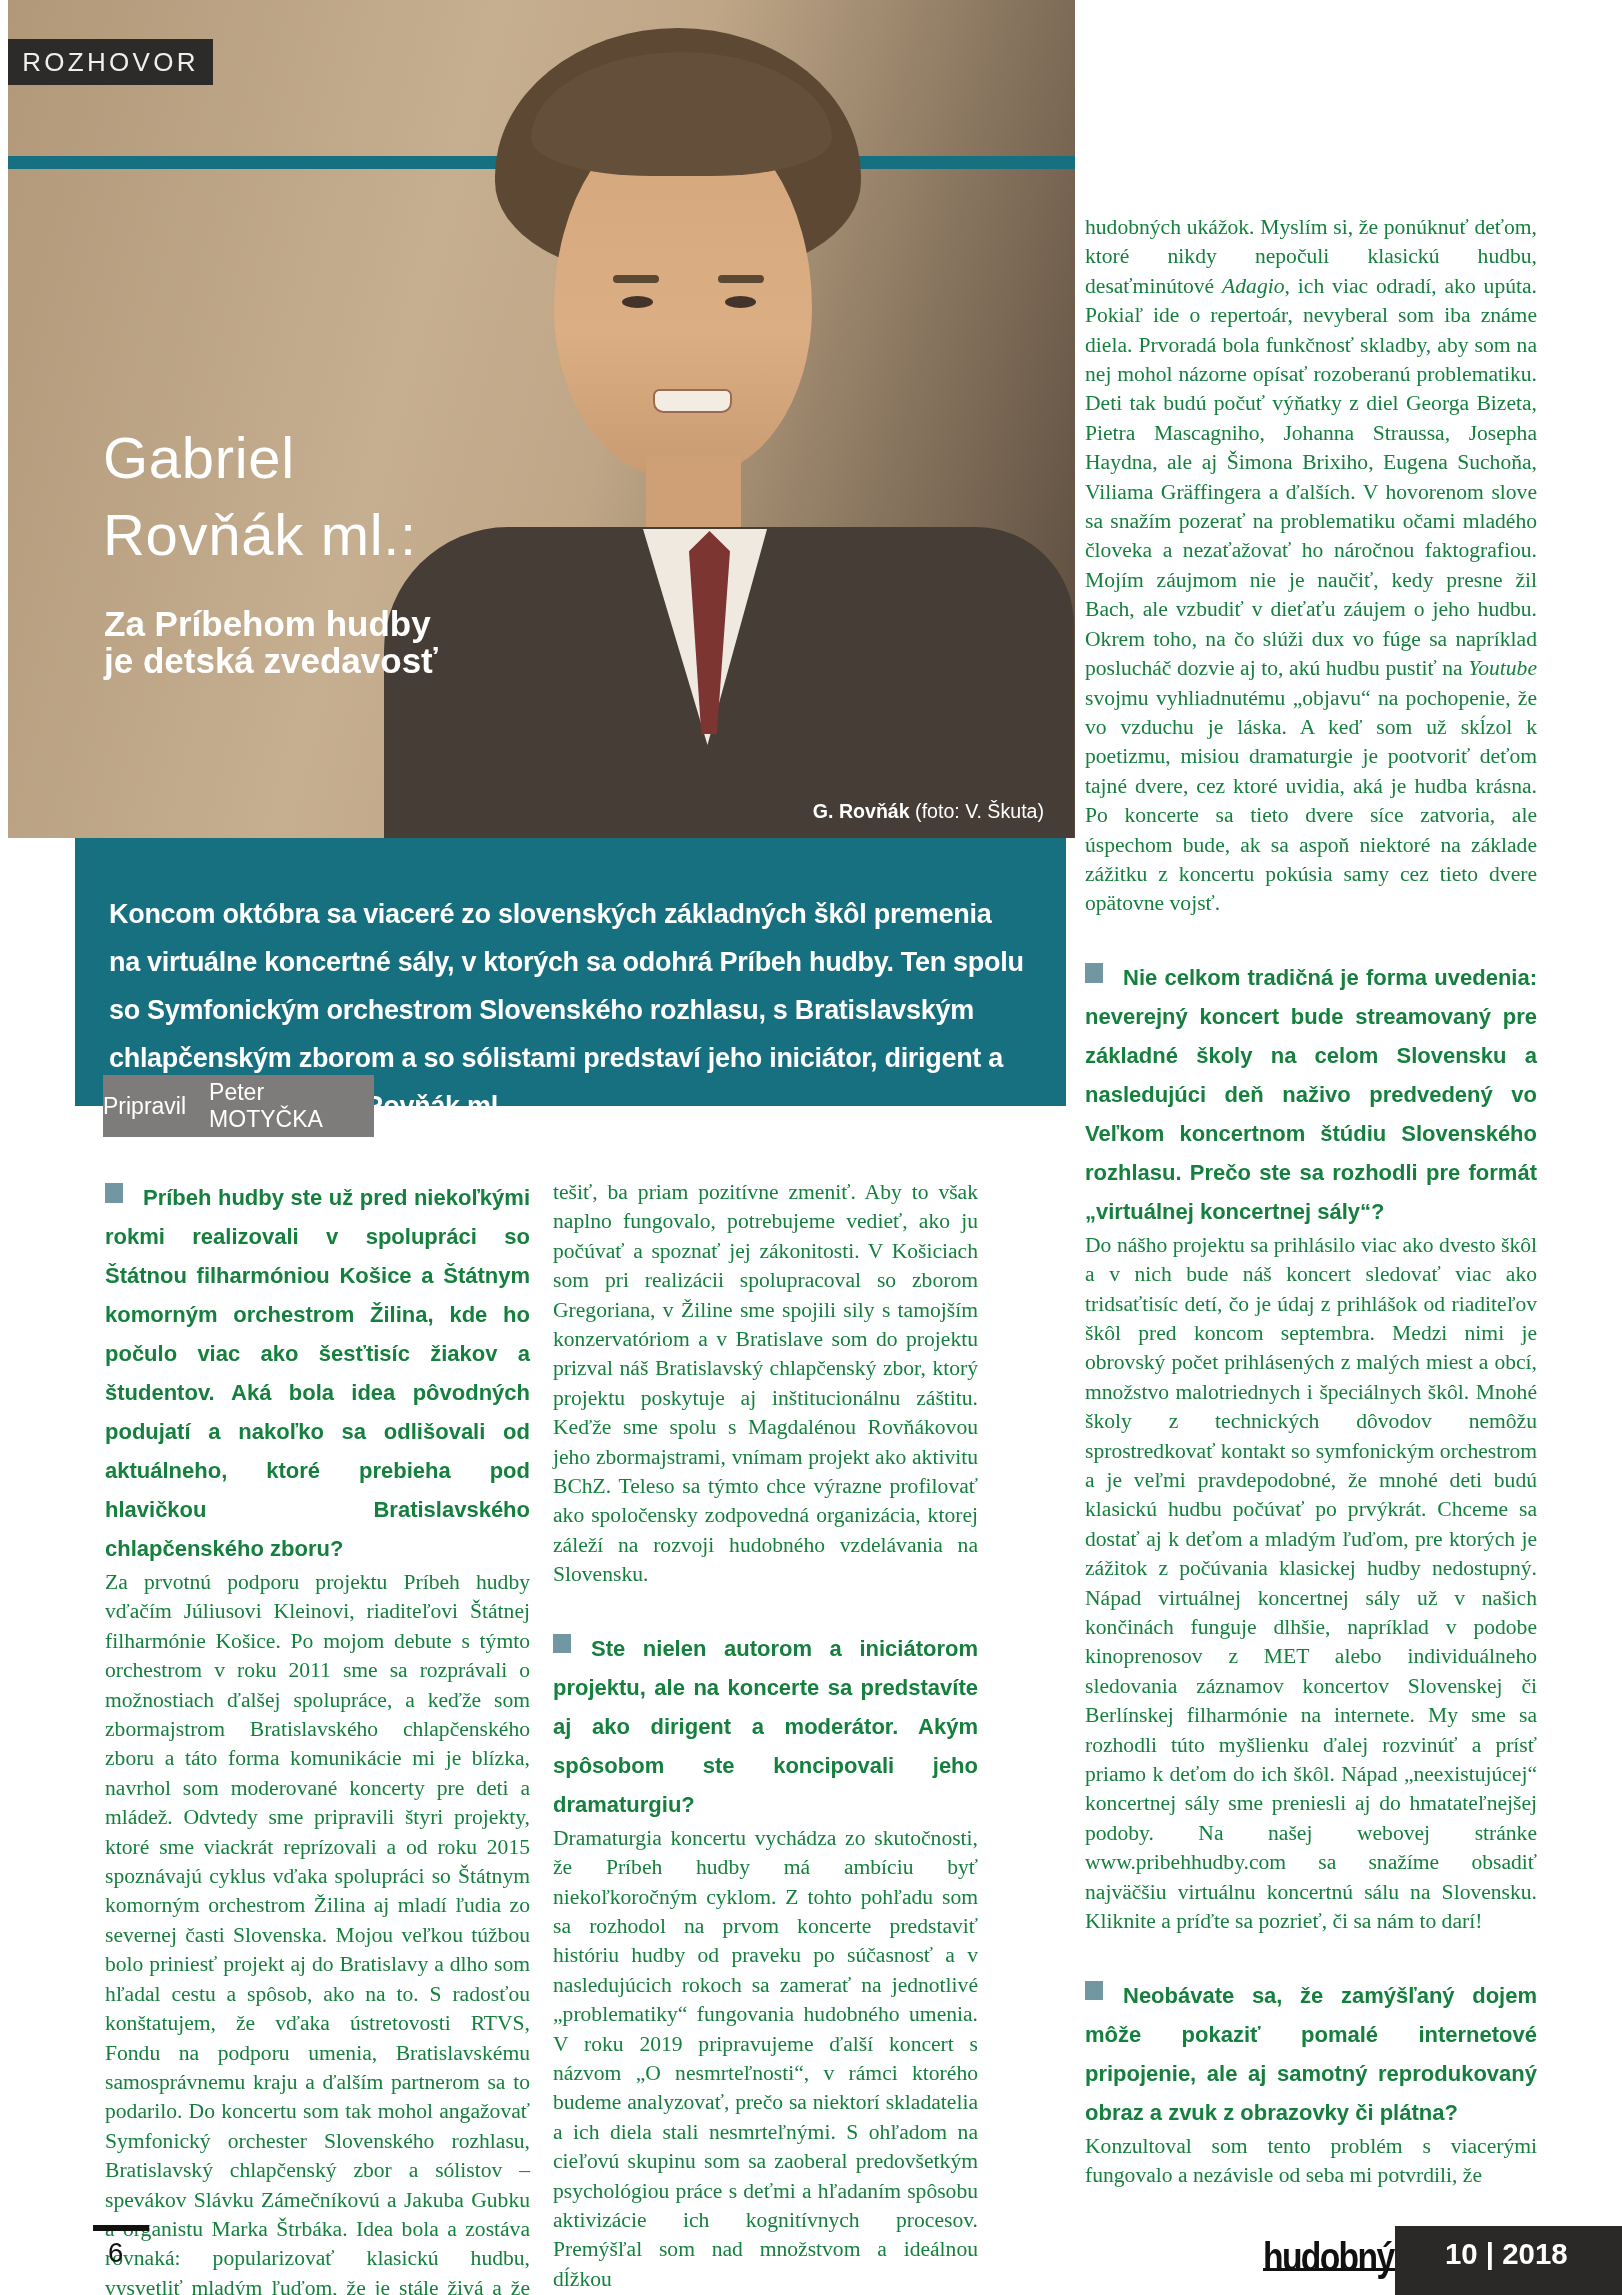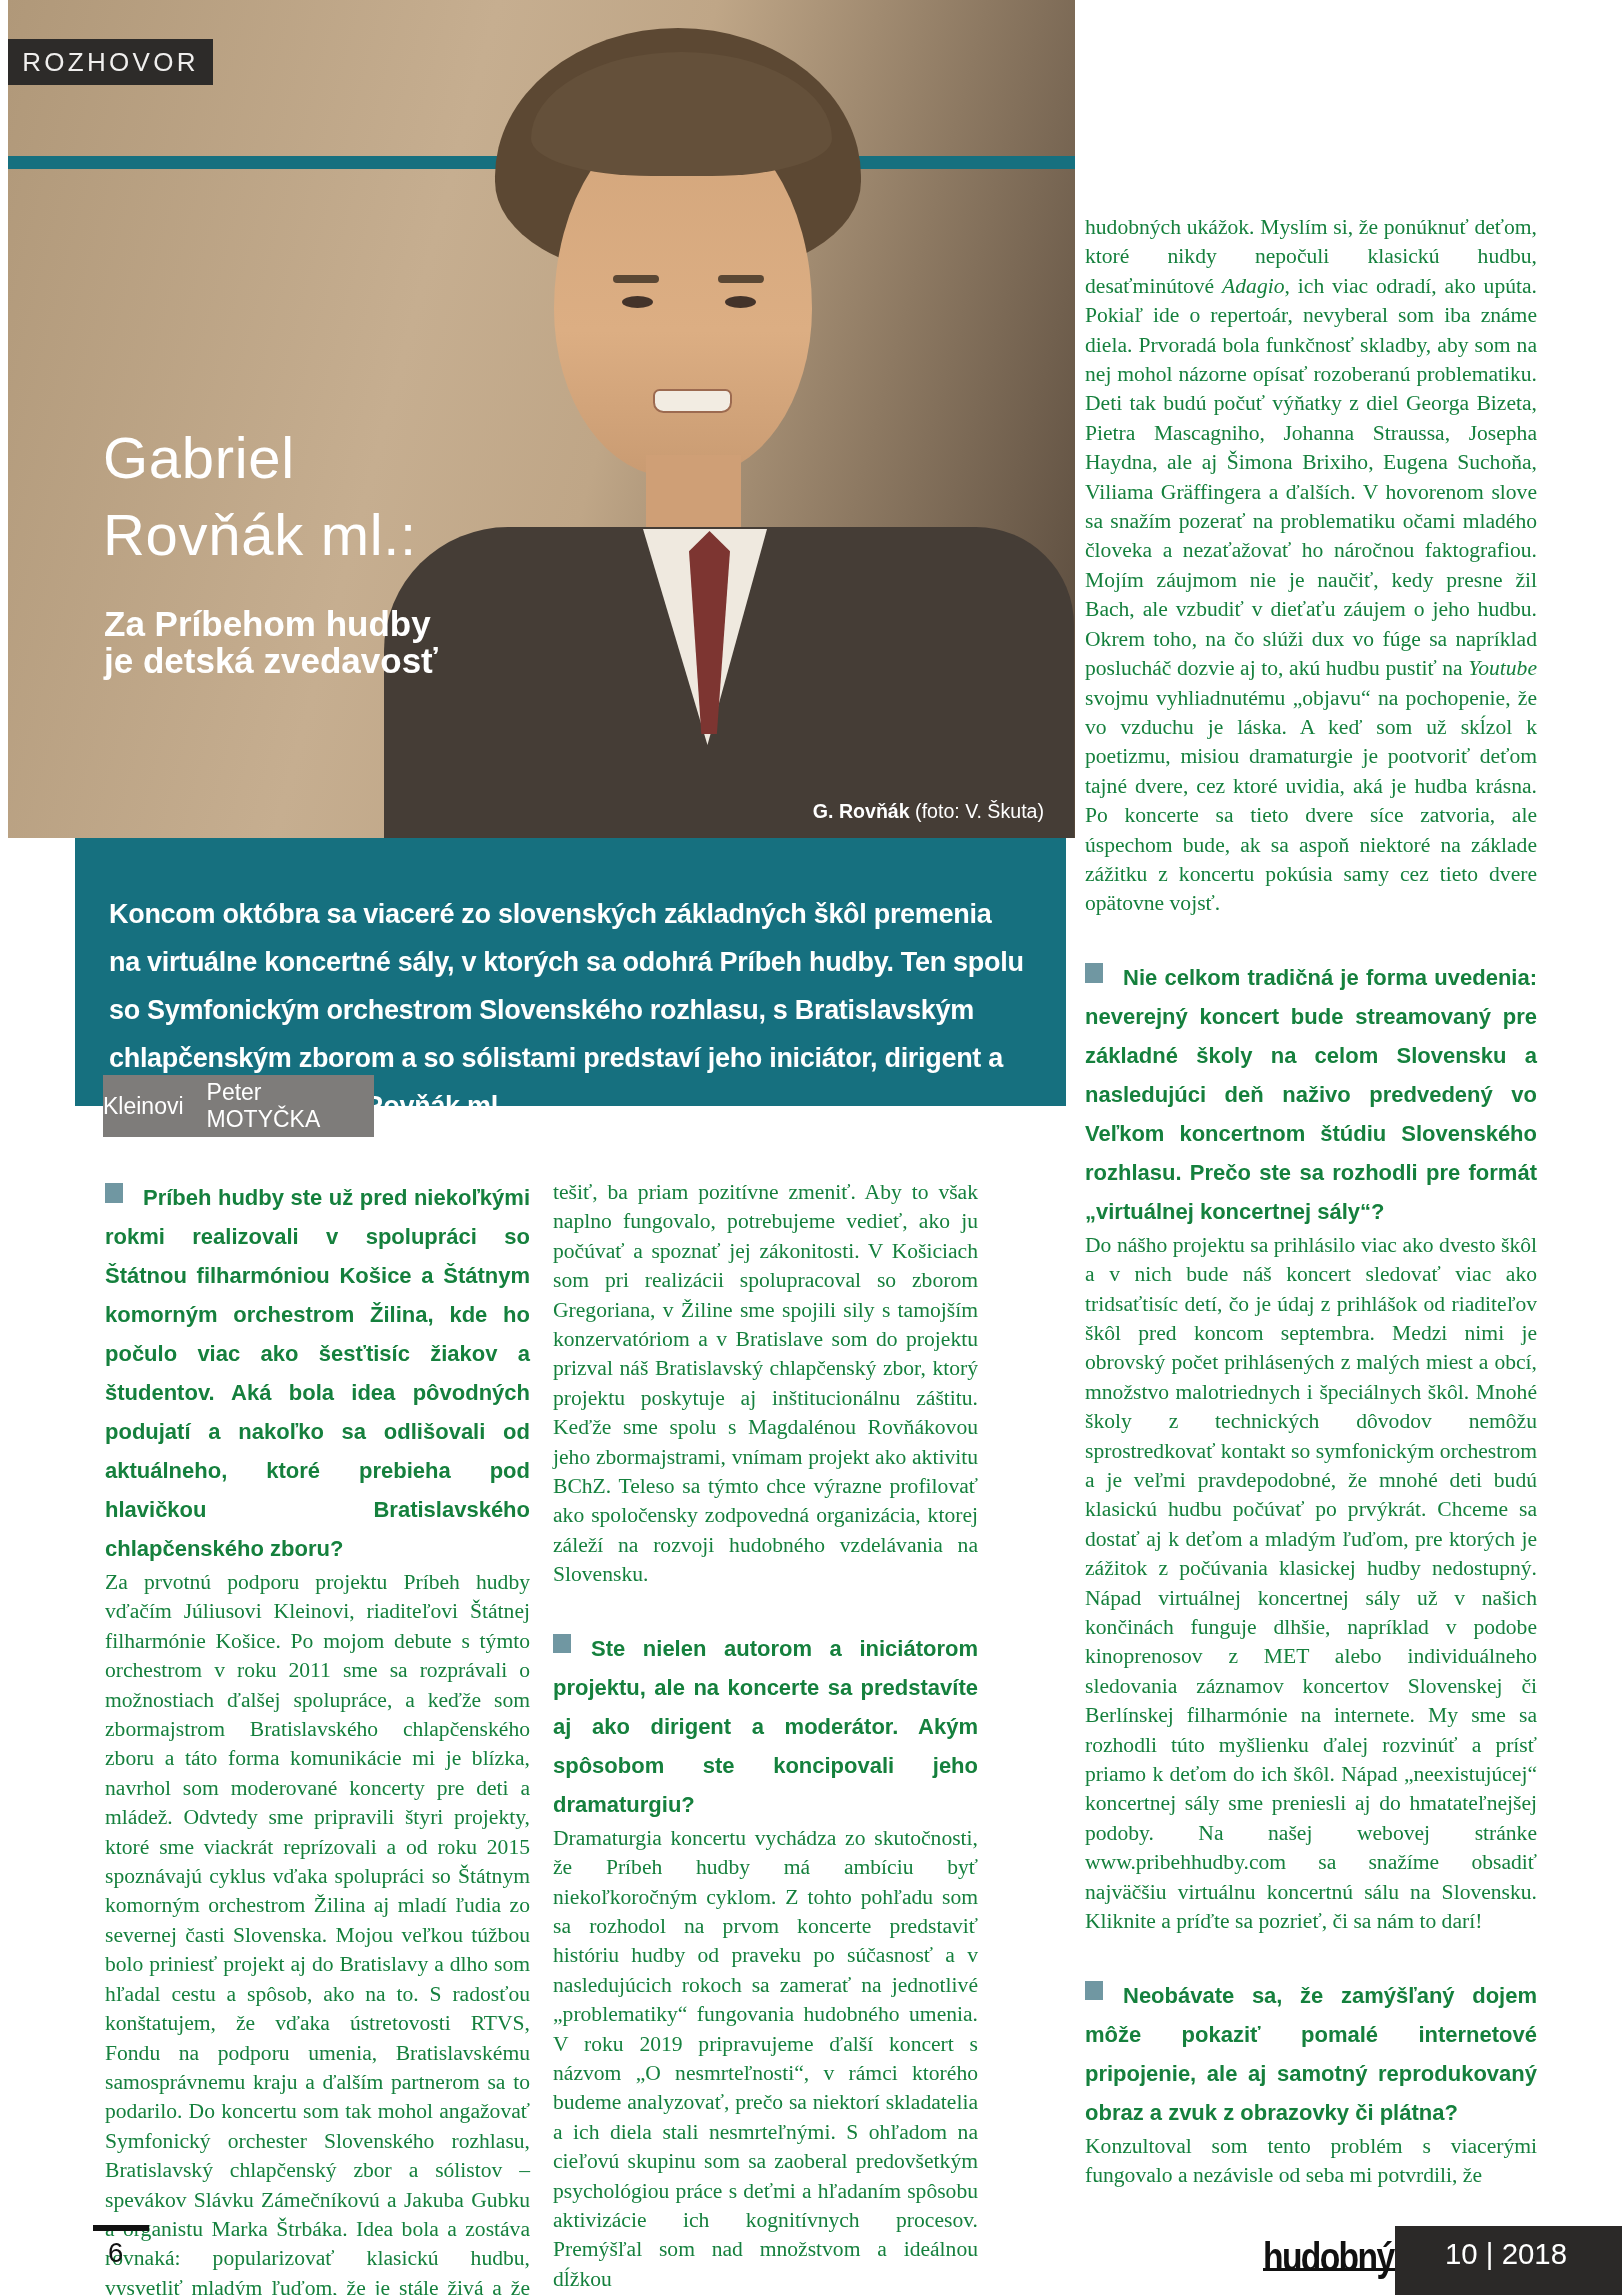--- a/index.html
+++ b/index.html
@@ -68,21 +68,21 @@
 
   
   .foot-rule{position:absolute;left:93px;top:2225px;width:56px;height:5.9px;background:#111;}
   .foot-page{position:absolute;left:108px;top:2237px;font-size:27.5px;color:#111;}
   .logo{position:absolute;left:1263px;top:2234px;transform:scaleX(0.82);transform-origin:left bottom;
         white-space:nowrap;color:#111;}
   .logo .p1{font-weight:800;font-size:41px;letter-spacing:-2px;}
   .logo .p2{font-weight:800;font-size:26px;letter-spacing:-0.7px;margin-left:5.2px;}
   .logo-underline{position:absolute;left:1263px;top:2268px;width:132px;height:3.3px;background:#111;}
   .issue-box{position:absolute;left:1395px;top:2226px;width:228px;height:69px;background:#2b2928;}
-  .issue-box span{position:absolute;left:50px;top:10.5px;color:#ffffff;font-size:29.4px;font-weight:400;}
+  .issue-box span{position:absolute;left:50px;top:10.5px;color:#ffffff;font-size:29.4px;font-weight:700;}
 </style>
 </head>
 <body>
 
 <div class="page">
 
   <div class="photo">
     <div class="teal-line"></div>
     <div class="man">
       <div class="hair"></div>
@@ -112,21 +112,21 @@
     <div class="caption">
       <span class="b">G. Rovňák</span><span> (foto: V. Škuta)</span>
     </div>
   </div>
 
   <div class="intro">
     <p>Koncom októbra sa viaceré zo slovenských základných škôl premenia na virtuálne koncertné sály, v ktorých sa odohrá Príbeh hudby. Ten spolu so Symfonickým orchestrom Slovenského rozhlasu, s Bratislavským chlapčenským zborom a so sólistami predstaví jeho iniciátor, dirigent a zbormajster Gabriel Rovňák ml..</p>
   </div>
 
   <div class="byline">
-    <span>Kleinovi</span>
+    <span>Pripravil</span>
     <span class="b">Peter MOTYČKA</span>
   </div>
 
   <div class="col col-left">
       <div class="block question">
         <span class="bullet"></span>
         <p>Príbeh hudby ste už pred niekoľkými rokmi realizovali v spolupráci so Štátnou filharmóniou Košice a Štátnym komorným orchestrom Žilina, kde ho počulo viac ako šesťtisíc žiakov a študentov. Aká bola idea pôvodných podujatí a nakoľko sa odlišovali od aktuálneho, ktoré prebieha pod hlavičkou Bratislavského chlapčenského zboru?</p>
       </div>
       <div class="block answer">
         <p>Za prvotnú podporu projektu Príbeh hudby vďačím Júliusovi Kleinovi, riaditeľovi Štátnej filharmónie Košice. Po mojom debute s týmto orchestrom v roku 2011 sme sa rozprávali o možnostiach ďalšej spolupráce, a keďže som zbormajstrom Bratislavského chlapčenského zboru a táto forma komunikácie mi je blízka, navrhol som moderované koncerty pre deti a mládež. Odvtedy sme pripravili štyri projekty, ktoré sme viackrát reprízovali a od roku 2015 spoznávajú cyklus vďaka spolupráci so Štátnym komorným orchestrom Žilina aj mladí ľudia zo severnej časti Slovenska. Mojou veľkou túžbou bolo priniesť projekt aj do Bratislavy a dlho som hľadal cestu a spôsob, ako na to. S radosťou konštatujem, že vďaka ústretovosti RTVS, Fondu na podporu umenia, Bratislavskému samosprávnemu kraju a ďalším partnerom sa to podarilo. Do koncertu som tak mohol angažovať Symfonický orchester Slovenského rozhlasu, Bratislavský chlapčenský zbor a sólistov – spevákov Slávku Zámečníkovú a Jakuba Gubku a organistu Marka Štrbáka. Idea bola a zostáva rovnaká: popularizovať klasickú hudbu, vysvetliť mladým ľuďom, že je stále živá a že nás môže po-</p>

